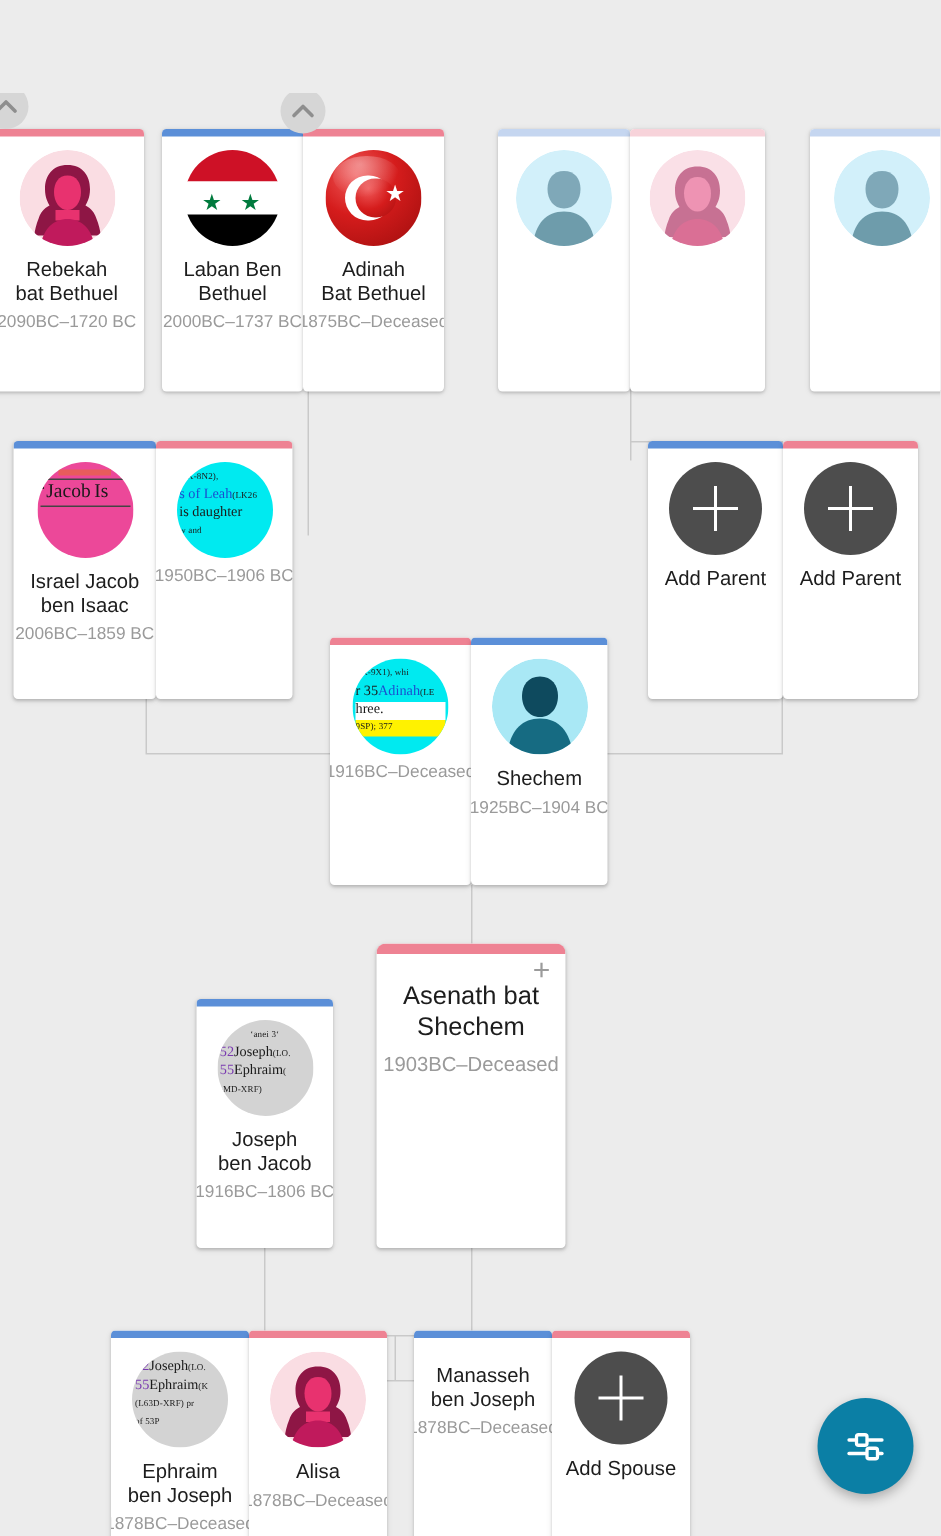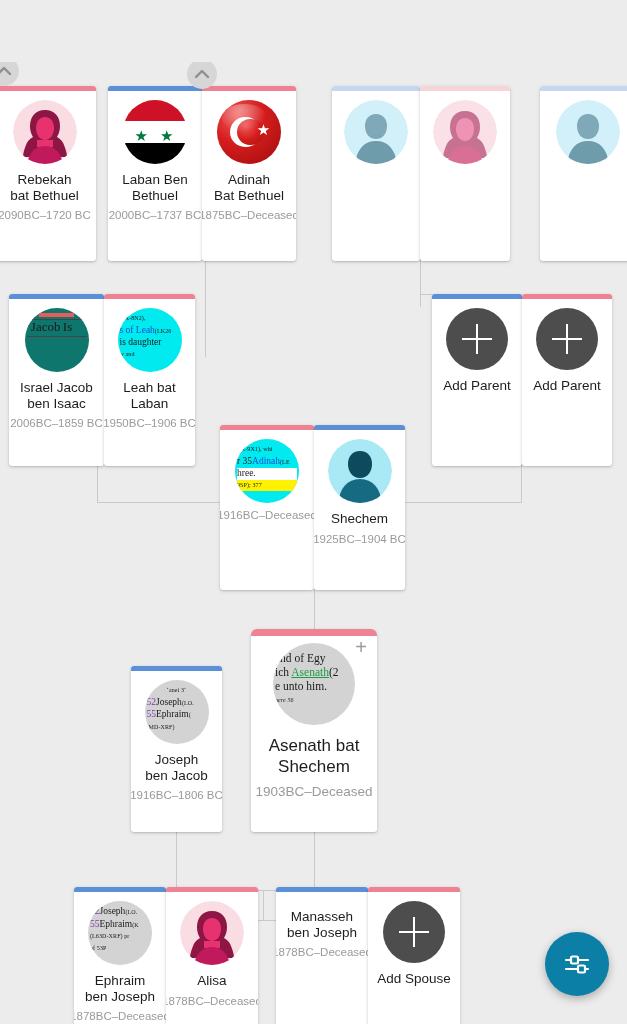--- a/index.html
+++ b/index.html
@@ -101,21 +101,21 @@
     border-radius:50%;
     background: radial-gradient(ellipse at 40% 20%, rgba(255,255,255,0.38), rgba(255,255,255,0) 70%);
   }
 
   
   .txt-av {
     width:100%; height:100%; overflow:hidden; position:relative;
     font-family: "Liberation Serif", serif; font-size: 9.5px; line-height: 11.5px;
     color:#1a1a1a; padding: 5px 2px 0 2px; text-align:left;
   }
-  .txt-av.bgwhite { background:#0f766e; }
+  .txt-av.bgwhite { background:#ec4899; }
   .txt-av.bggray  { background:#d3d3d3; }
   .txt-av .bl { color:#1a4fd0;font-family:Liberation Serif, serif; }
   .txt-av .pu { color:#7a3ab0; }
   .txt-av .gn { color:#1a9e44; text-decoration: underline; }
   .txt-av .tiny { font-size:6px; letter-spacing:.1px; }
   .txt-av .big { font-size: 13px; }
 
   
   .addcircle {
     width:62px; height:62px; border-radius:50%; background:#4d4d4d;
@@ -298,21 +298,20 @@
       <div class="bar" style="background:#ee8293;"></div>
       <div class="body">
         <div class="avatar">
           <div class="txt-av" style="background:#00eaf0;">
             <div class="tiny">(8X-8N2),</div>
             <div><span class="bl">s of Leah</span><span class="tiny">(LK26</span></div>
             <div>is daughter</div>
             <div class="tiny">w and</div>
           </div>
         </div>
-        <div class="name">Leah bat Laban</div>
         <div class="dates">1950BC–1906 BC</div>
       </div>
     </div>
 
     <div class="card" style="left:432px; top:232px; width:90px; height:172px;">
       <div class="bar" style="background:#5b8fd8;"></div>
       <div class="body">
         <div class="addwrap">
           <div class="addcircle">
             <span class="pv"></span>
@@ -380,28 +379,20 @@
         <div class="name">Joseph
 ben Jacob</div>
         <div class="dates">1916BC–1806 BC</div>
       </div>
     </div>
 
     <div class="card focus" style="left:251px; top:567px; width:126px; height:203px;">
       <div class="bar" style="background:#ee8293;"></div>
       <div class="plus-corner">+</div>
       <div class="body">
-        <div class="avatar">
-          <div class="txt-av bggray" style="font-size:11.5px;line-height:14px;padding-top:8px;">
-            <div>and of Egy</div>
-            <div><span>ich </span><span class="gn">Asenath</span><span>(2</span></div>
-            <div>e unto him.</div>
-            <div class="tiny"><span style="font-style:italic;">nere 56</span></div>
-          </div>
-        </div>
         <div class="name">Asenath bat
 Shechem</div>
         <div class="dates">1903BC–Deceased</div>
       </div>
     </div>
 
     <div class="card" style="left:74px; top:825px; width:92px; height:165px;">
       <div class="bar" style="background:#5b8fd8;"></div>
       <div class="body">
         <div class="avatar">

